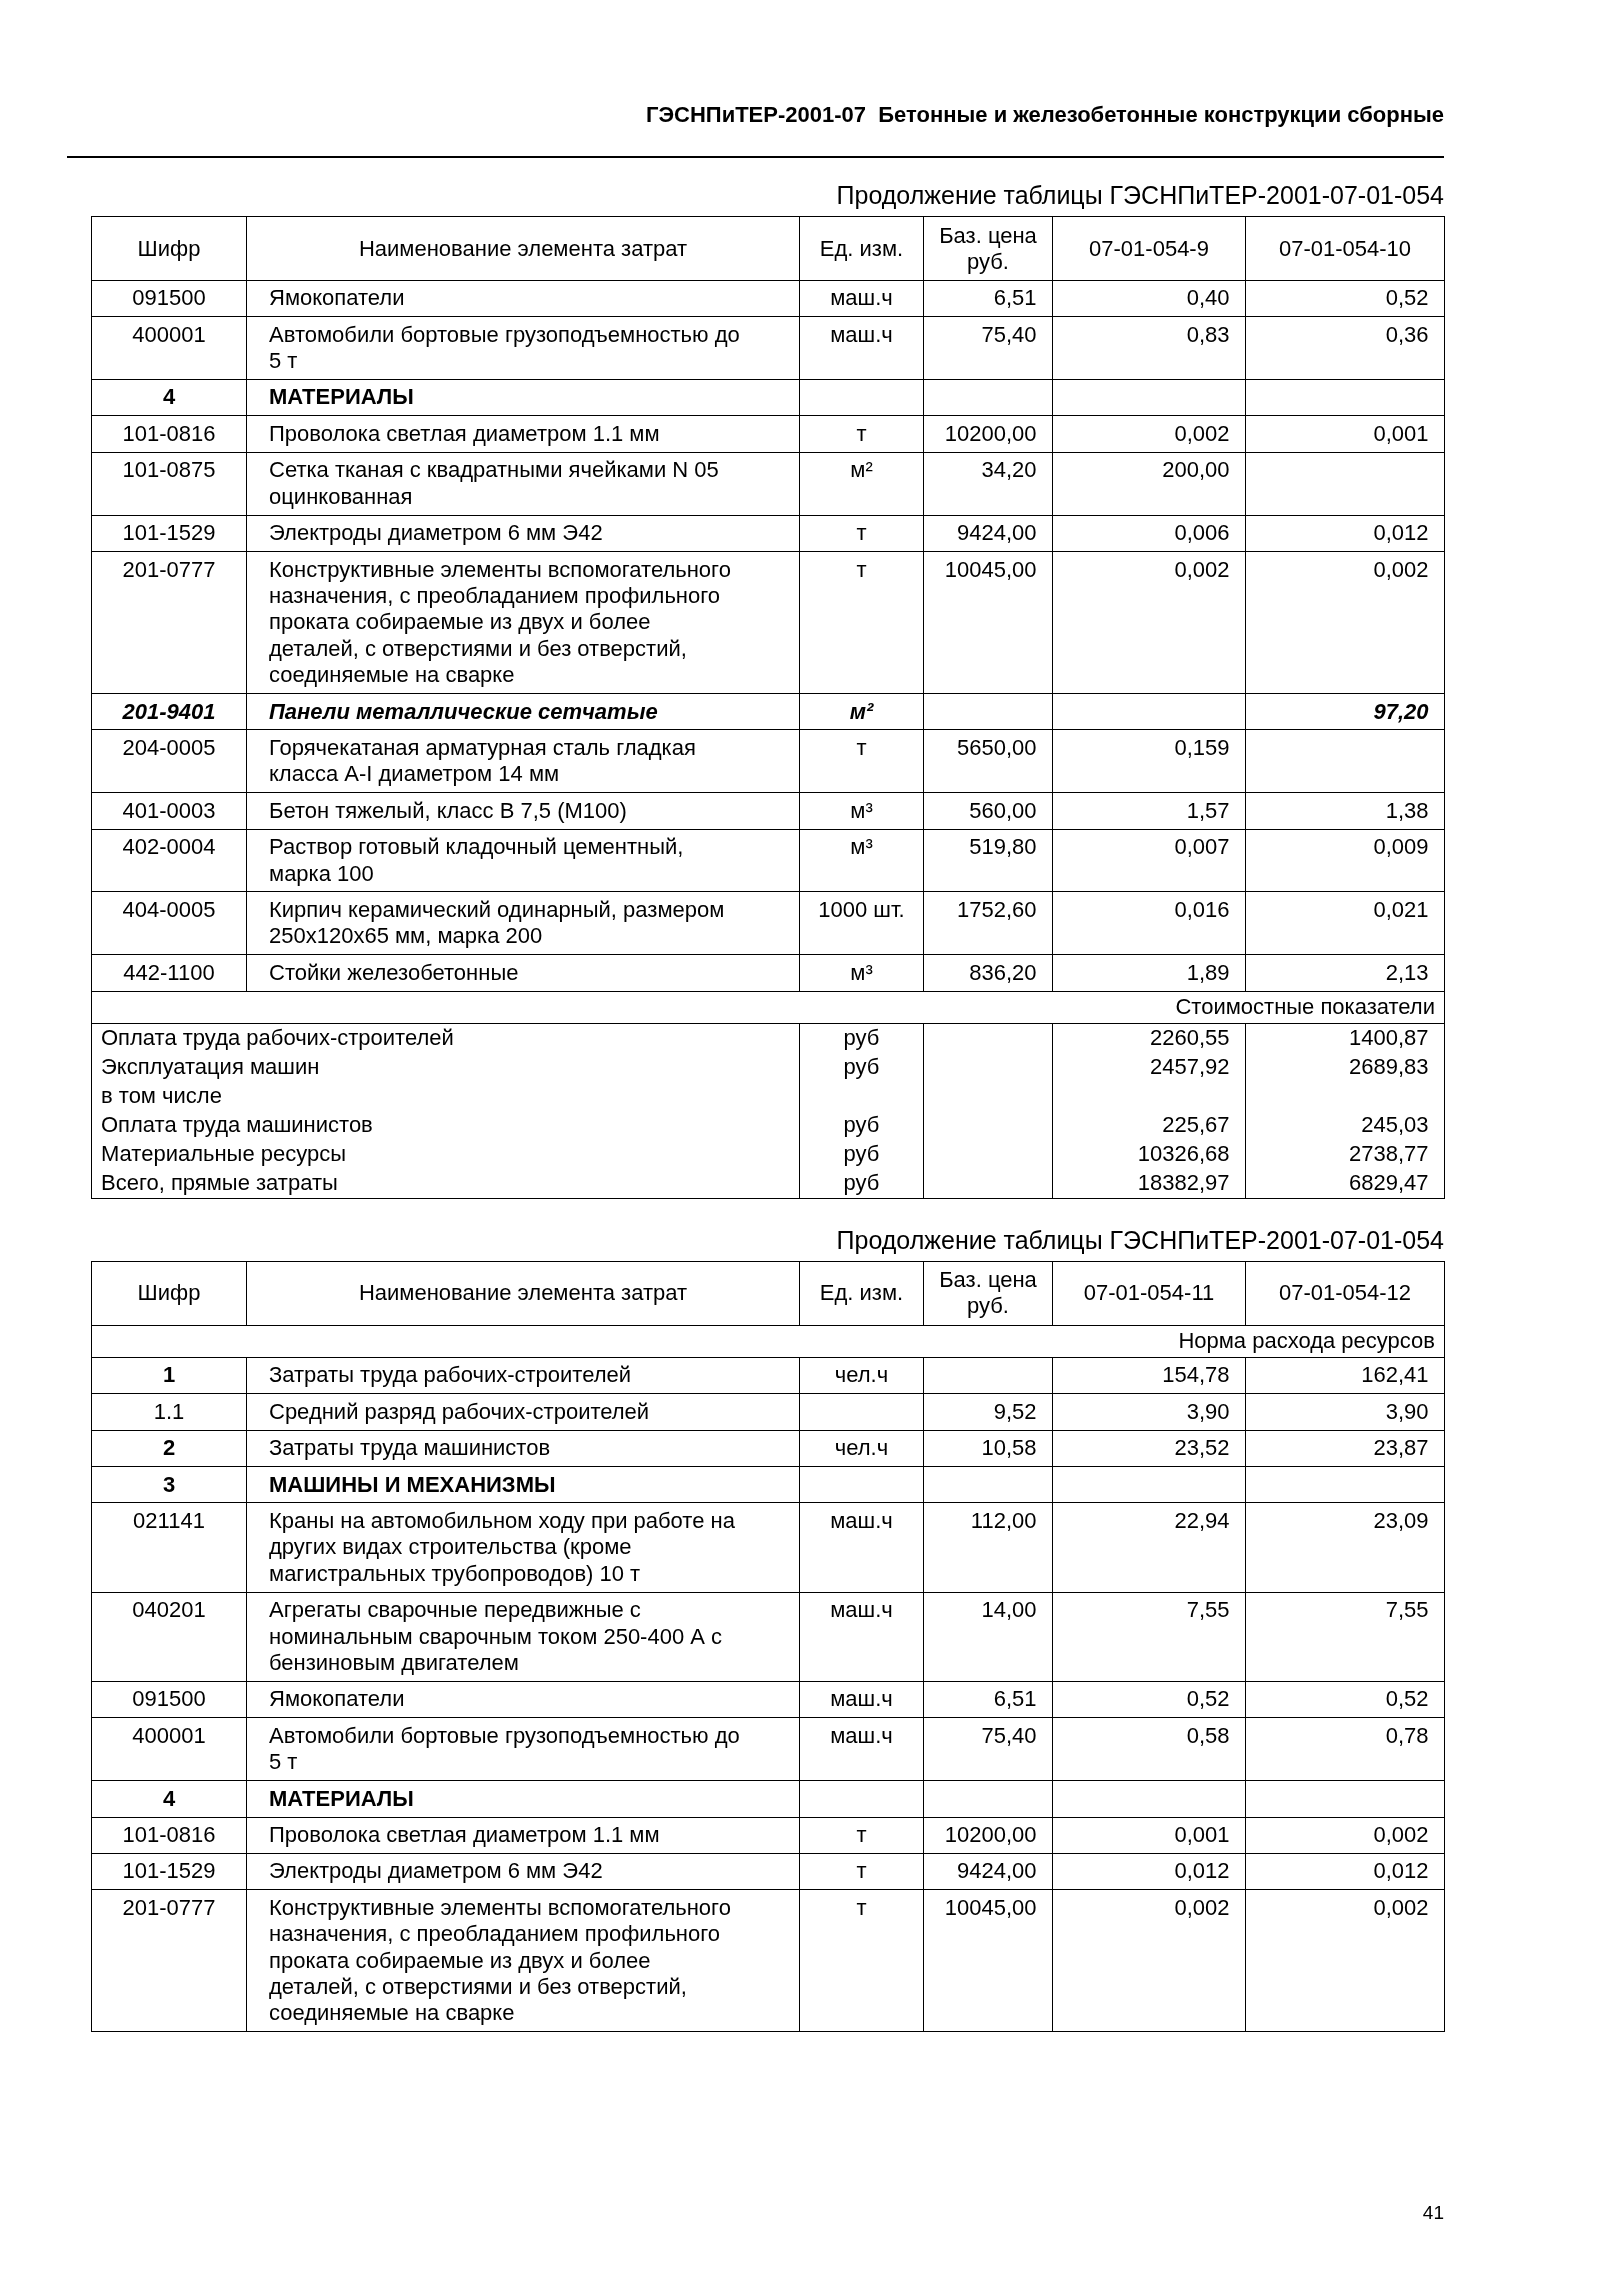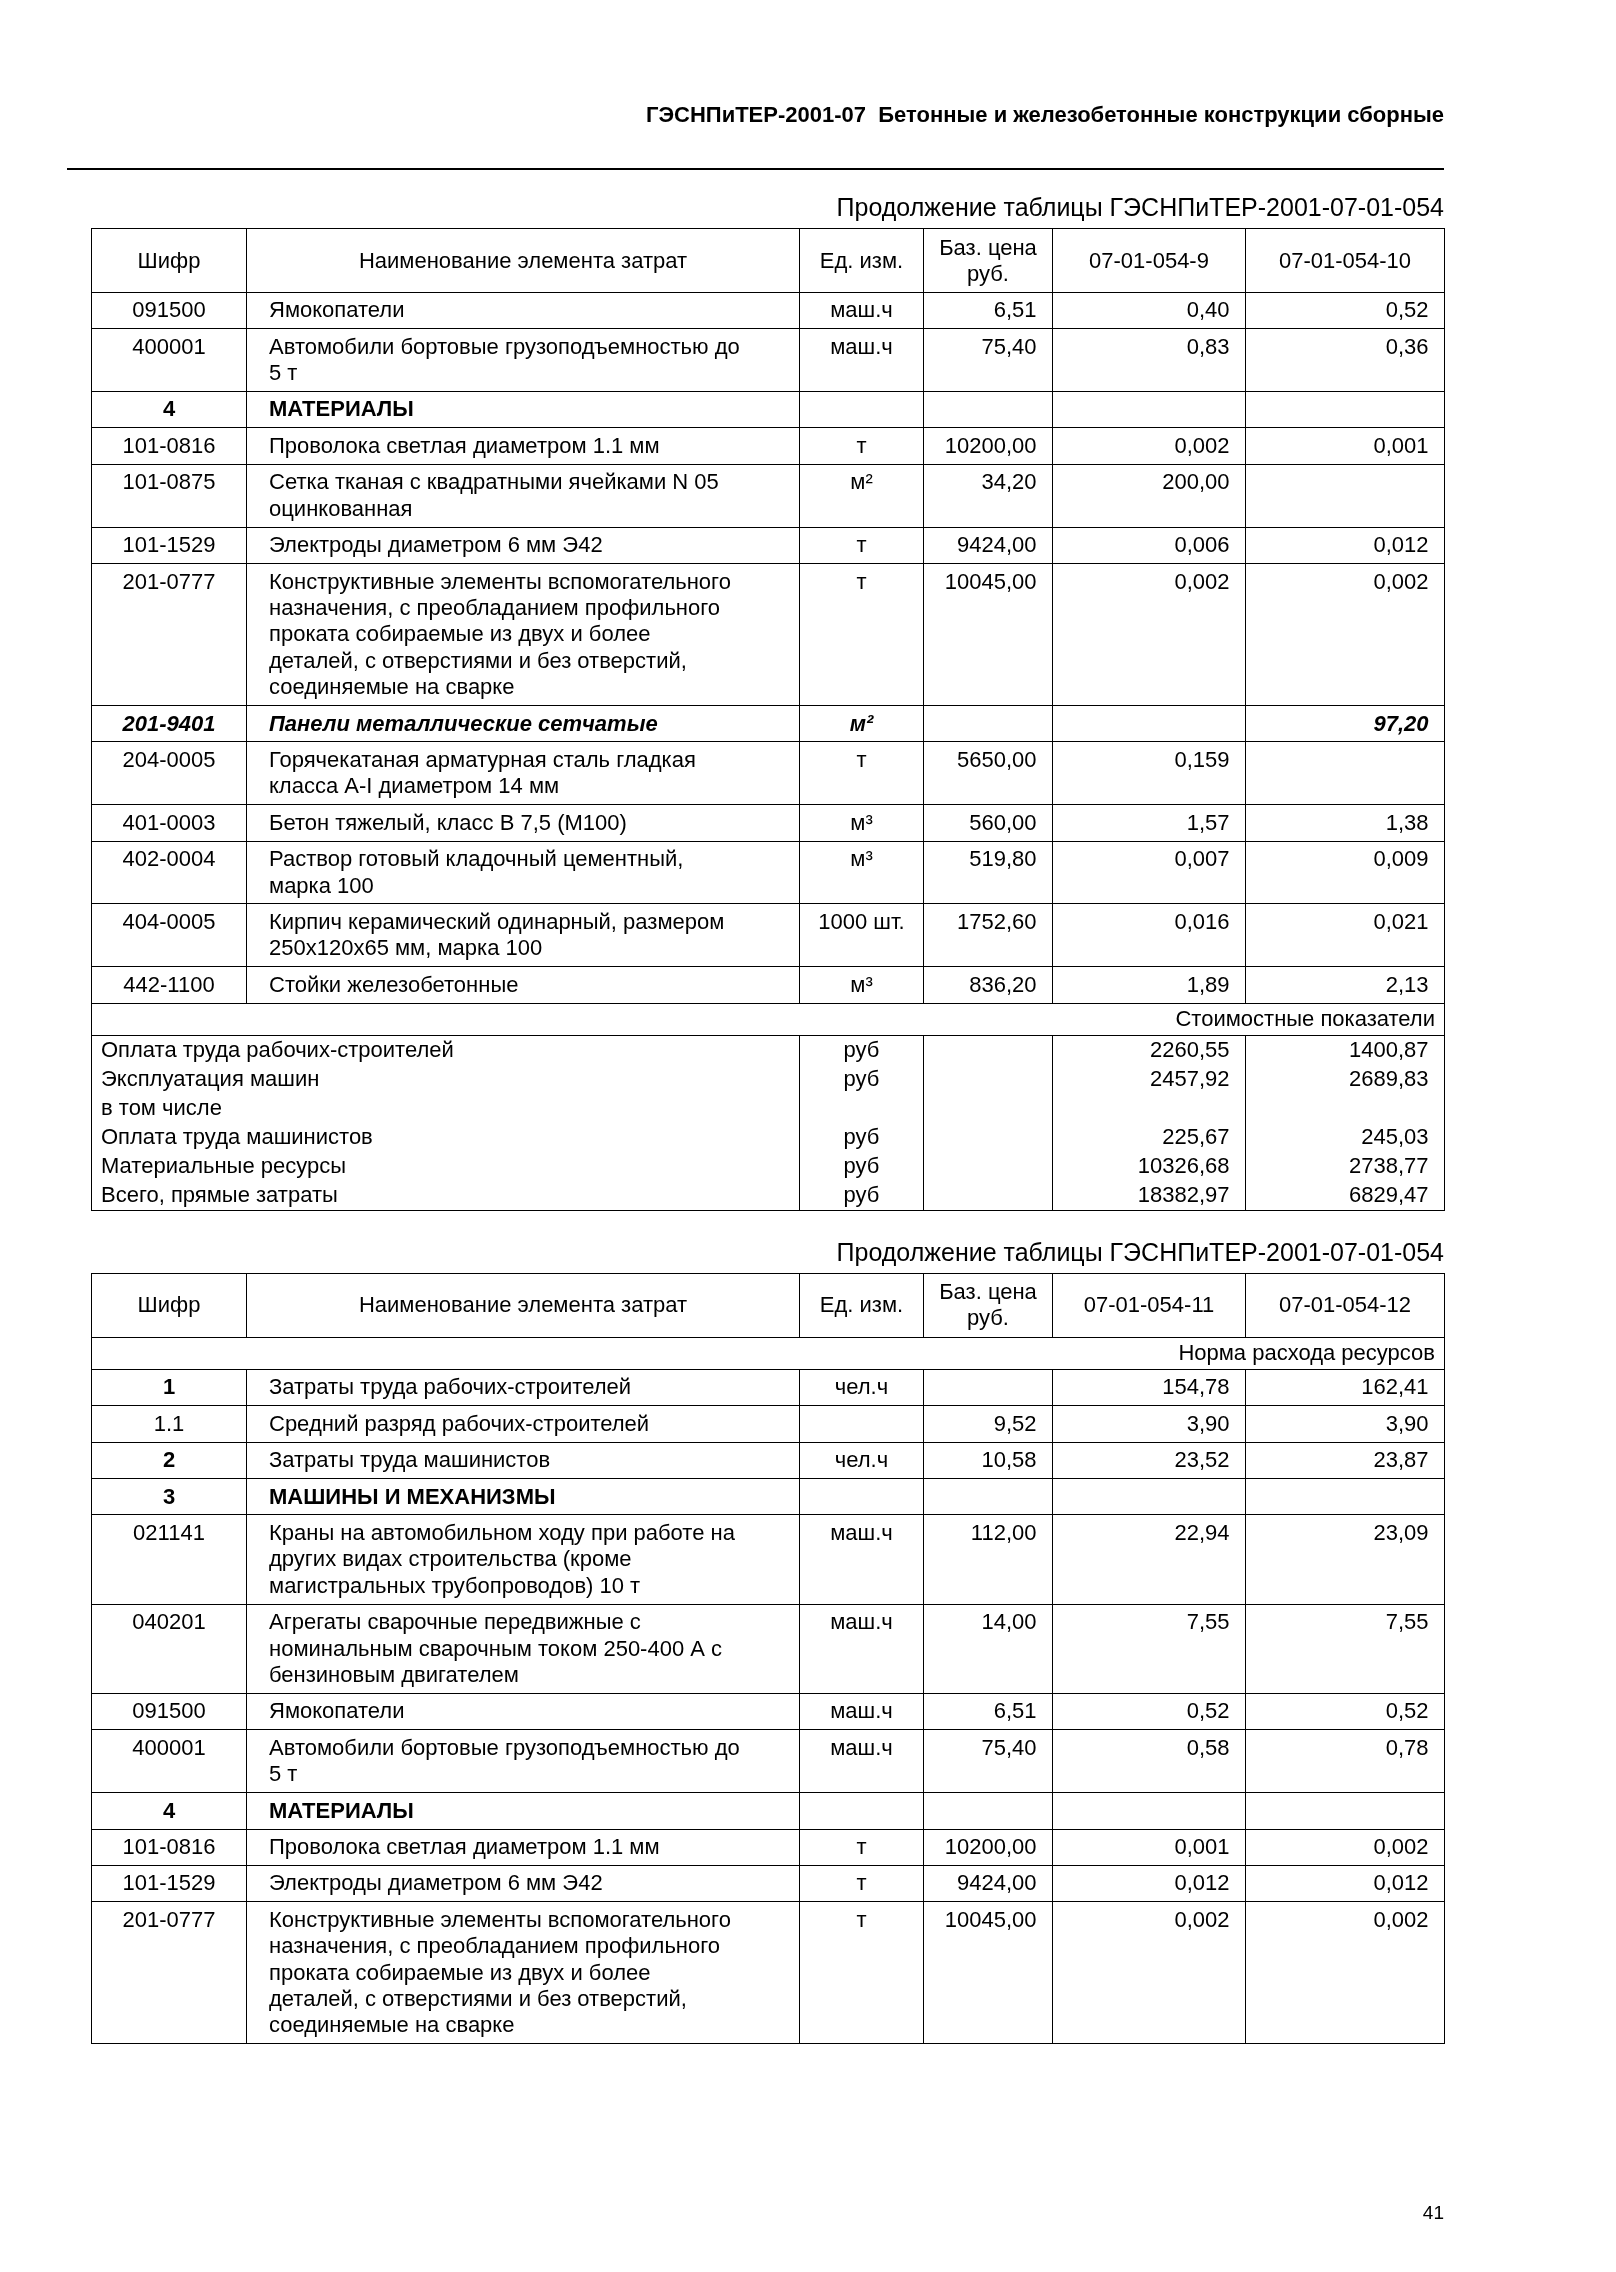--- a/index.html
+++ b/index.html
@@ -11,21 +11,21 @@
     font-size:22px;
     position:relative;
     overflow:hidden;
   }
   .page { position:absolute; inset:0; padding:76px 173px 0 91px; }
 
   .doc-header {
     text-align:right;
     font-weight:bold;
     font-size:22px;
-    padding-bottom:14px;
+    padding-bottom:2px;
     border-bottom:2.6px solid #000;
     margin-left:-24.5px;
     white-space:pre;
   }
 
   .caption {
     text-align:right;
     font-size:25px;
     margin-top:27px;
     margin-bottom:6.4px;
@@ -194,21 +194,21 @@
           <td class="name">Раствор готовый кладочный цементный,
 марка 100</td>
           <td class="unit">м³</td>
           <td class="num">519,80</td>
           <td class="num">0,007</td>
           <td class="num">0,009</td>
         </tr>
         <tr class="data-row">
           <td class="code">404-0005</td>
           <td class="name">Кирпич керамический одинарный, размером
-250x120x65 мм, марка 100</td>
+250x120x65 мм, марка 200</td>
           <td class="unit">1000 шт.</td>
           <td class="num">1752,60</td>
           <td class="num">0,016</td>
           <td class="num">0,021</td>
         </tr>
         <tr class="data-row">
           <td class="code">442-1100</td>
           <td class="name">Стойки железобетонные</td>
           <td class="unit">м³</td>
           <td class="num">836,20</td>

